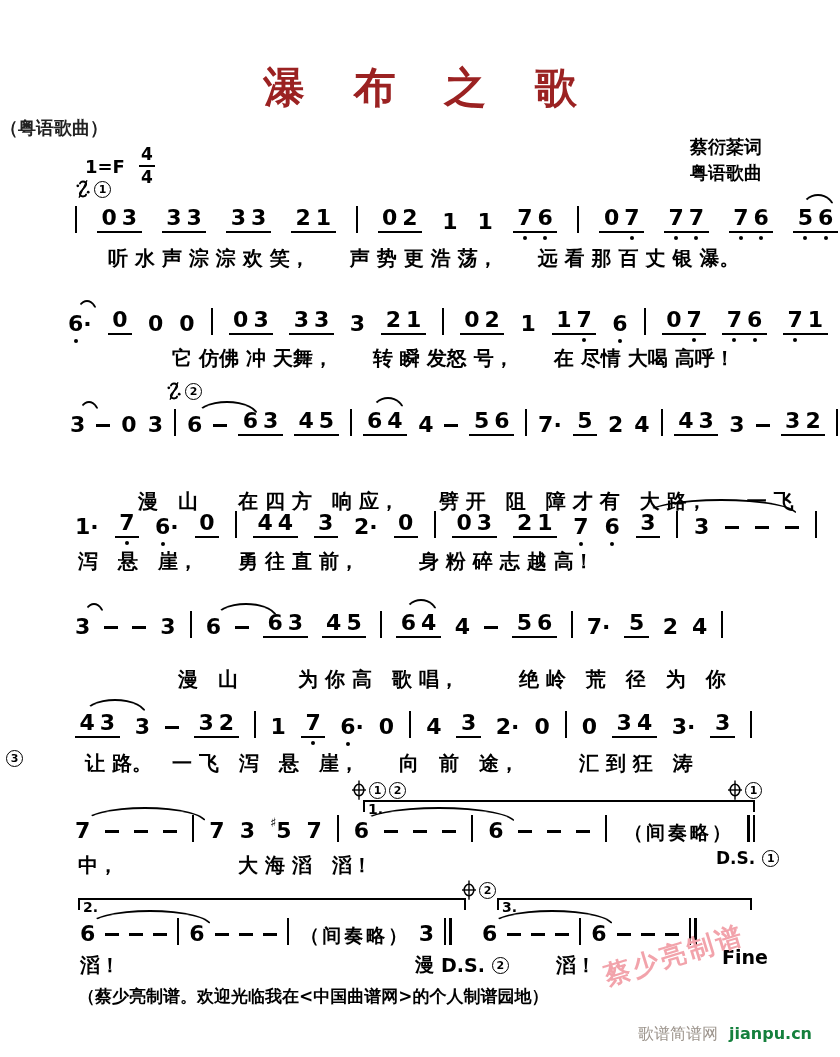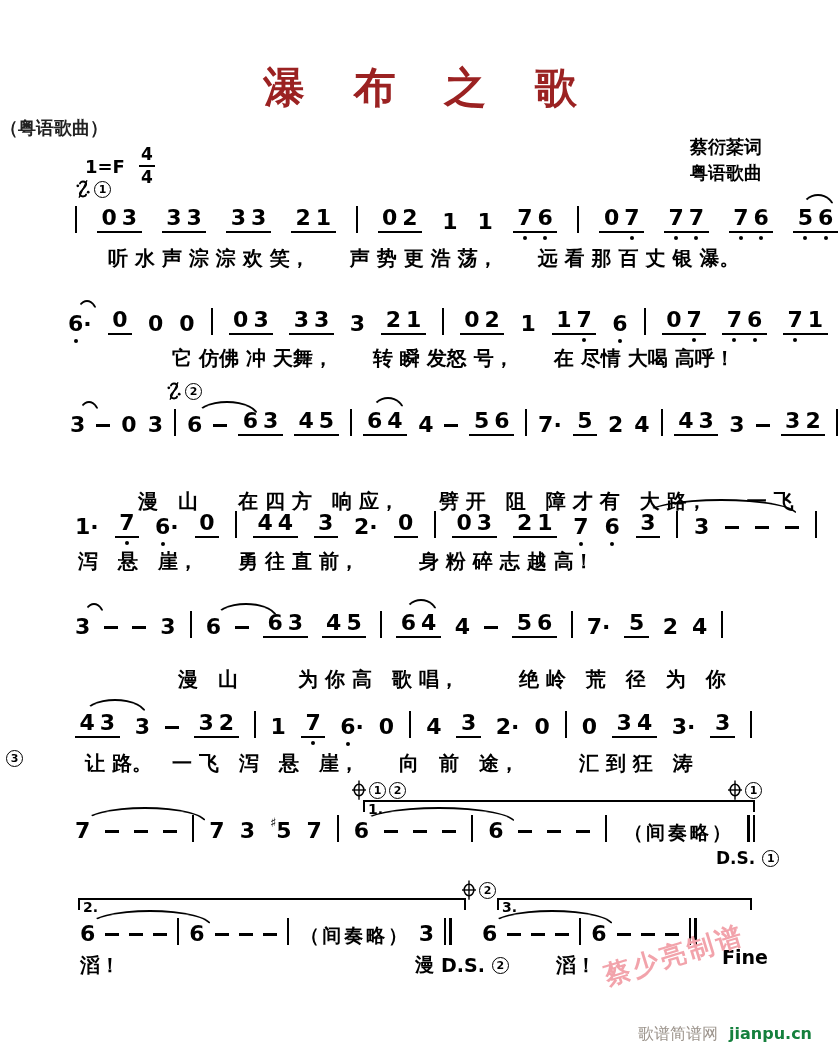--- a/index.html
+++ b/index.html
@@ -529,20 +529,21 @@
         <span class="n">间</span>
         <span class="n">奏</span>
         <span class="n">略</span>
         <span class="n">）</span>
       </span>
       <span class="tok finalbar">
         <i></i>
         <i></i>
       </span>
     </div>
+  <div class="lyrics" style="top:852px;left:78px;">中，　　　　　　大 海 滔　滔！</div>
   <div class="ds" style="top:848px;left:716px;">
     <span>D.S.</span>
     <span class="circ">1</span>
   </div>
 
   <div class="volta" style="top:898px;left:78px;width:384px;">
     <span class="vlabel">2.</span>
   </div>
   <div class="signgroup" style="top:880px;left:462px;">
     <svg width="14" height="20" viewBox="0 0 16 22">
@@ -609,18 +610,19 @@
   <div class="lyrics" style="top:952px;left:80px;">滔！</div>
   <div class="ds" style="top:952px;left:415px;font-size:19px;">
     <span>漫</span>
     <span>D.S.</span>
     <span class="circ">2</span>
   </div>
   <div class="lyrics" style="top:952px;left:556px;">滔！</div>
   <div class="fine" style="top:946px;left:722px;">Fine</div>
 
   <div class="watermark" style="color: rgb(242, 163, 171);">蔡少亮制谱</div>
+  <div class="footnote">（蔡少亮制谱。欢迎光临我在&lt;中国曲谱网&gt;的个人制谱园地）</div>
   <div class="site">
     <span class="gray">歌谱简谱网</span>
     <span class="url" style="color: #15803d;">jianpu.cn</span>
   </div>
 
 </div>
 
 </body></html>

